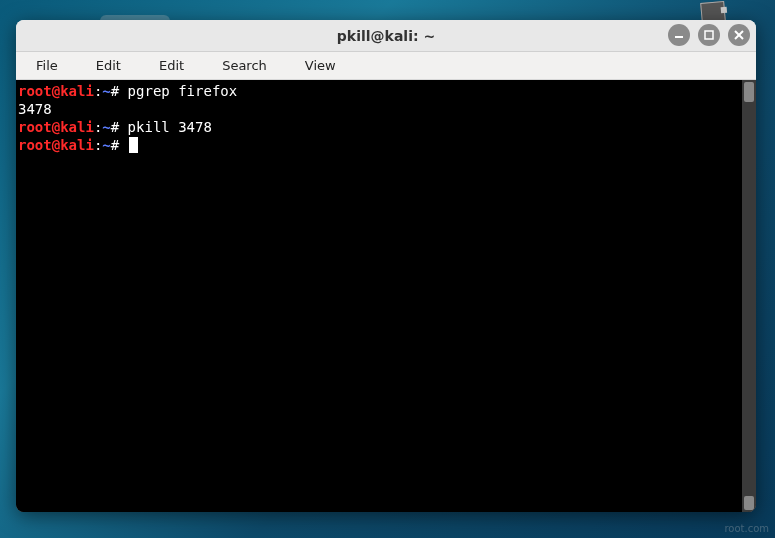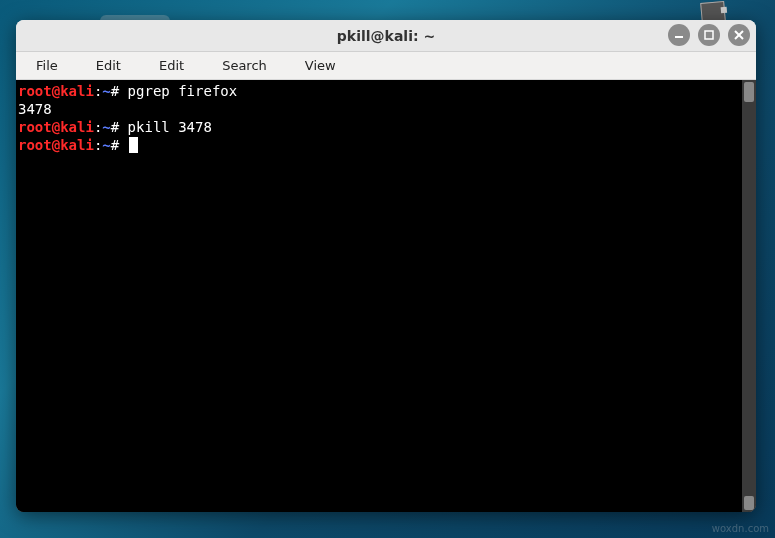--- a/index.html
+++ b/index.html
@@ -198,13 +198,13 @@
   <div class="terminal-wrap">
     <div class="terminal" id="terminal"><span class="term-line"><span class="user">root</span><span class="user">@</span><span class="host">kali</span><span class="colon">:</span><span class="path">~</span><span class="prompt-char"># </span><span class="cmd">pgrep firefox</span></span><span class="term-line out">3478</span><span class="term-line"><span class="user">root</span><span class="user">@</span><span class="host">kali</span><span class="colon">:</span><span class="path">~</span><span class="prompt-char"># </span><span class="cmd">pkill 3478</span></span><span class="term-line"><span class="user">root</span><span class="user">@</span><span class="host">kali</span><span class="colon">:</span><span class="path">~</span><span class="prompt-char"># </span><span class="cursor-block"></span></span></div>
     <div class="scrollbar">
       <div class="sb-thumb"></div>
       <div class="sb-track"></div>
       <div class="sb-thumb-bottom"></div>
     </div>
   </div>
 </div>
 
-<div class="watermark">woxdn.com</div>
+<div class="watermark">root.com</div>
 
 </body></html>

